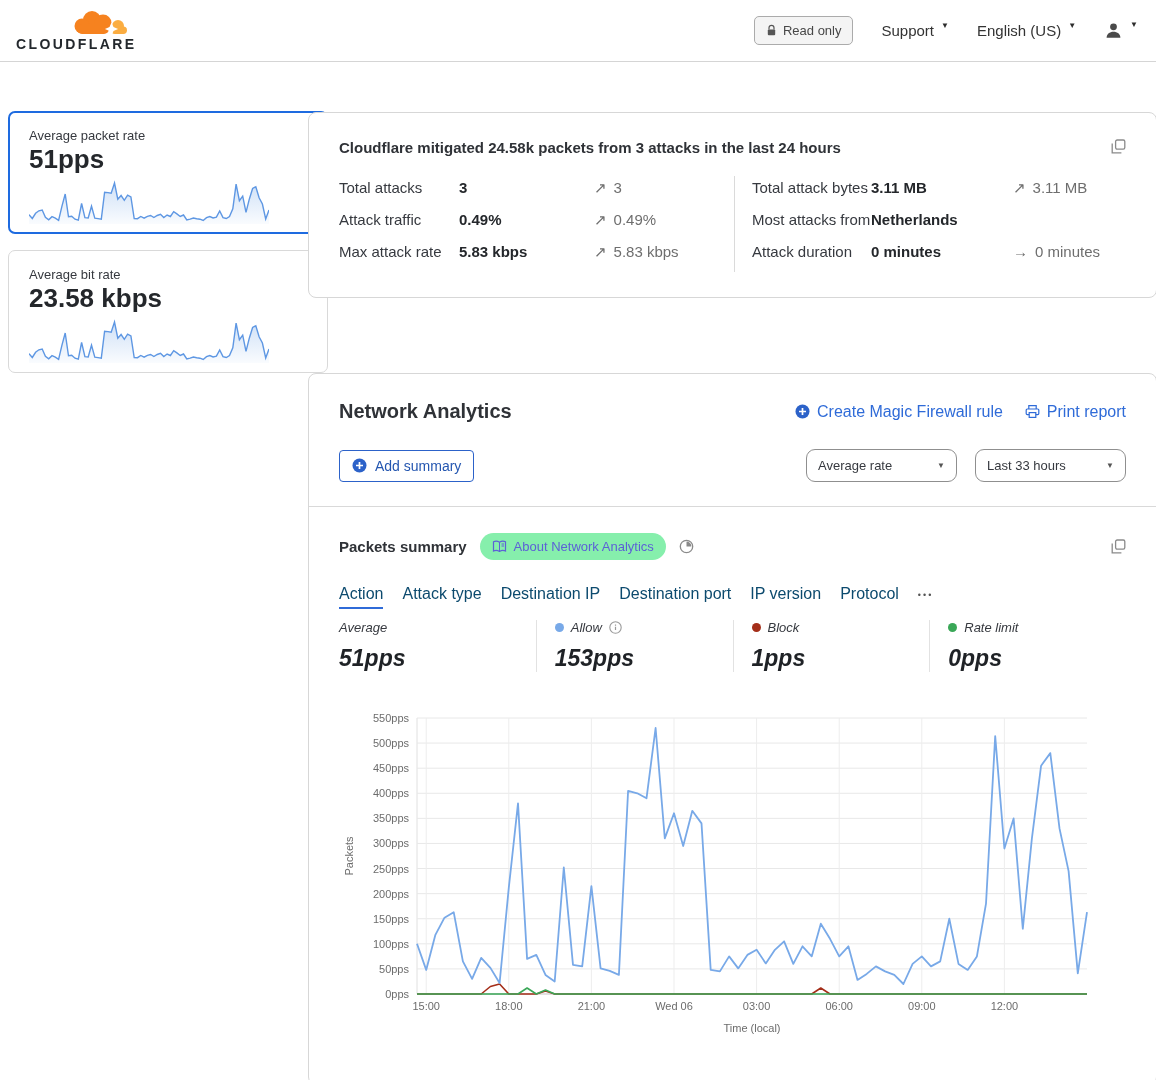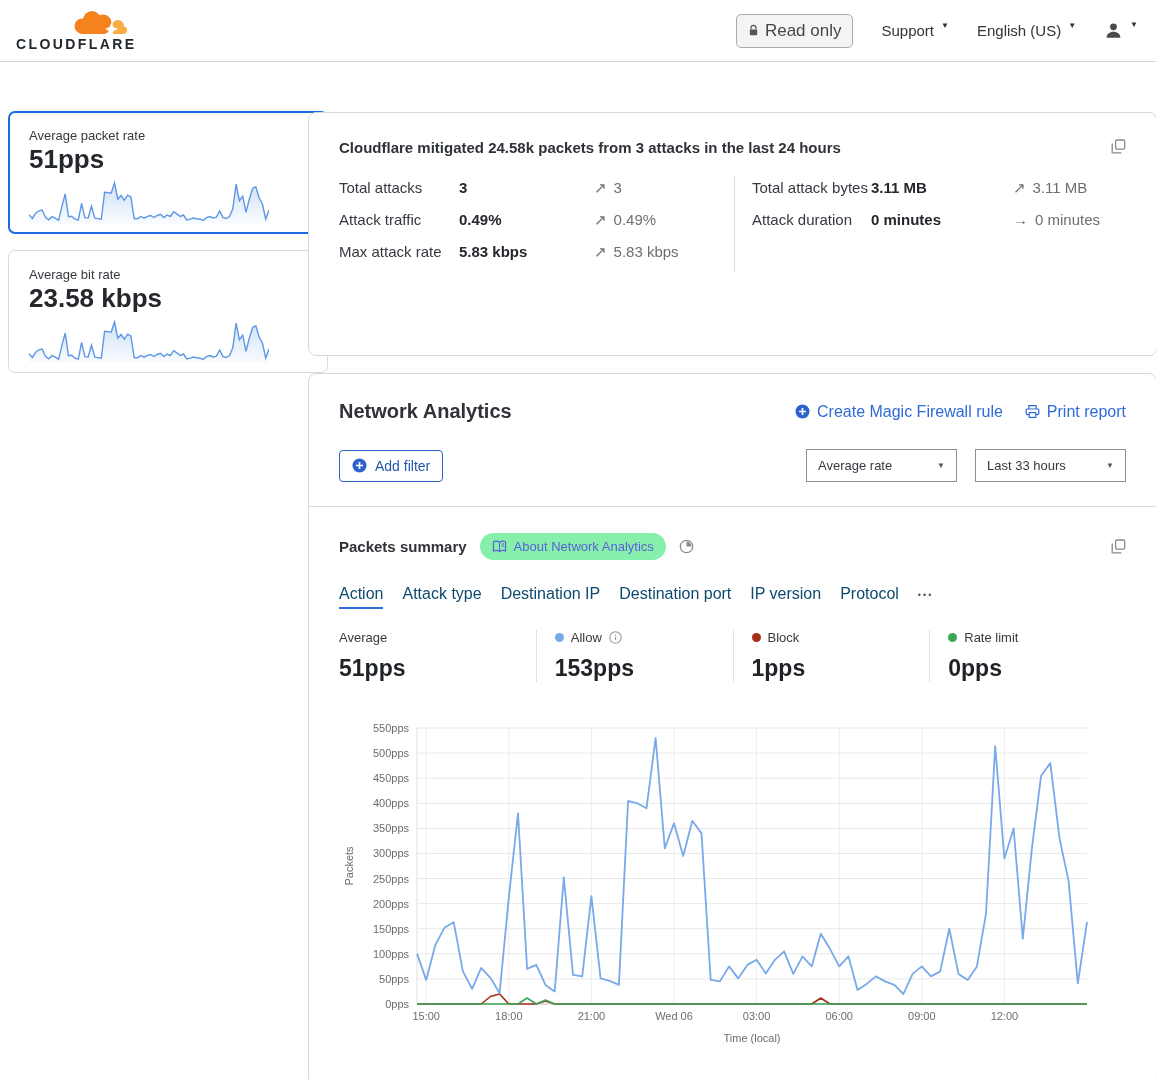--- a/index.html
+++ b/index.html
@@ -8,35 +8,35 @@
 
   
   .header { height:62px; border-bottom:1px solid #d5d5d5; display:flex; align-items:center;
     padding:0 18px 0 16px; background:#fff; }
   .logo { position:relative; width:112px; height:50px; }
   .logo svg { position:absolute; right:-4px; top:1px; }
   .logo .wordmark { position:absolute; left:0; bottom:4px; font-size:14px; font-weight:bold;
     letter-spacing:2.4px; color:#23282d; }
   .header-right { margin-left:auto; display:flex; align-items:center; gap:28px; }
   .readonly-badge { display:flex; align-items:center; gap:6px; background:#f4f4f4;
-    border:1px solid #ababab; border-radius:5px; padding:6px 11px; font-size:17px; color:#474747;margin-left:12px; }
+    border:1px solid #ababab; border-radius:5px; padding:6px 11px; font-size:13px; color:#474747;margin-left:12px; }
   .menu { display:flex; align-items:flex-start; gap:7px; font-size:15px; color:#333; cursor:pointer; }
   .caret { font-size:8px; color:#2d2d2d; line-height:1; }
 
   
   .abs { position:absolute; }
   .cards { left:8px; top:111px; width:320px; }
   .card { background:#fff; border:1px solid #d9d9d9; border-radius:7px; padding:16px 20px 12px;
     margin-bottom:16px; height:123px; cursor:pointer; }
   .card.active { border:2px solid #1e6be0; padding:15px 19px 11px; }
   .card .c-label { font-size:13px; color:#36393f; }
   .card .c-value { font-size:26px; font-weight:bold; color:#24272b; margin:1px 0 3px; }
 
   .panel { background:#fff; border:1px solid #d7d7d7; border-radius:8px; }
-  .panel-a { left:308px; top:112px; width:849px; height:244px; padding:26px 30px; }
+  .panel-a { left:308px; top:112px; width:849px; height:186px; padding:26px 30px; }
   .panel-b { left:308px; top:373px; width:849px; height:712px; }
 
   
   .pa-title-row { display:flex; align-items:flex-start; }
   .pa-title { font-size:15px; font-weight:bold; color:#2f3237; }
   .icon-btn { margin-left:auto; cursor:pointer; line-height:0; }
   .pa-grid { display:flex; margin-top:20px;gap:13px; }
   .pa-col-l { width:382px; }
   .pa-col-r { flex:1; border-left:1px solid #dadada; padding-left:17px; }
   .stat-row { display:flex; font-size:15px; line-height:23px; margin-bottom:9px; }
@@ -50,36 +50,36 @@
   
   .pb-sec1 { padding:26px 30px 24px; }
   .pb-title-row { display:flex; align-items:center; }
   .pb-title { font-size:20px; font-weight:600; color:#2f3237; }
   .pb-links { margin-left:auto; display:flex; gap:22px; }
   .link { display:flex; align-items:center; gap:7px; font-size:16px; color:#2f6bd8; cursor:pointer; }
   .filter-row { margin-top:26px; display:flex; align-items:center; }
   .btn-outline { display:flex; align-items:center; gap:8px; border:1px solid #2c62c9; border-radius:4px;
     padding:7px 12px; font-size:14px; color:#2456b0; background:#fff; cursor:pointer; }
   .selects { margin-left:auto; display:flex; gap:18px; }
-  .select { width:151px; border:1px solid #8f8f8f; border-radius:0; padding:8px 11px;
+  .select { width:151px; border:1px solid #8f8f8f; border-radius:9px; padding:8px 11px;
     font-size:13px; color:#36393f; display:flex; align-items:center; cursor:pointer; background:#fff; }
   .select .caret { margin-left:auto; color:#555; }
   .pb-divider { border-top:1px solid #d9d9d9; }
 
   
   .pb-sec2 { padding:26px 30px 0; }
   .ps-title-row { display:flex; align-items:center; gap:13px; }
   .ps-title { font-size:15px; font-weight:bold; color:#2f3237; }
   .badge-pill { display:flex; align-items:center; gap:7px; background:#86efac; color:#5c61d6;
     border-radius:14px; padding:6px 12px; font-size:13px; cursor:pointer; }
   .tabs { margin-top:25px; display:flex; gap:19px; align-items:flex-end; }
   .tab { font-size:16px; color:#0c4a6e; padding-bottom:4px; cursor:pointer; border-bottom:2px solid transparent; }
   .tab.active { border-bottom:2px solid #2f6bd8; }
   .tab-more { font-size:9px; letter-spacing:2px; color:#555; padding-bottom:9px; cursor:pointer; }
-  .leg-stats { margin-top:21px; display:flex; }
+  .leg-stats { margin-top:11px; display:flex;font-style:italic; }
   .leg-col { width:25%; padding-left:18px; }
   .leg-col:first-child { padding-left:0; }
   .leg-col + .leg-col { border-left:1px solid #e2e2e2; }
   .leg-head { display:flex; align-items:center; gap:7px; font-size:13px; color:#36393f; height:15px; }
   .dot { width:9px; height:9px; border-radius:50%; flex:none; }
   .leg-val { font-size:23px; font-weight:600; color:#1f2226; margin-top:10px; }
   .chart-wrap { margin-top:40px; }
   svg text.tick { font-size:11px; fill:#6c6c6c; }
 </style>
 </head>
@@ -199,20 +199,28 @@
     <div class="pa-col-r">
       <div class="stat-row">
         <span class="lbl">Total attack bytes</span>
         <span class="val">3.11 MB</span>
         <span class="chg">
             <span class="arr">↗</span>
             <span>3.11 MB</span>
           </span>
       </div>
       <div class="stat-row">
+        <span class="lbl">Most attacks from</span>
+        <span class="val">Netherlands</span>
+        <span class="chg">
+            <span class="arr"></span>
+            <span></span>
+          </span>
+      </div>
+      <div class="stat-row">
         <span class="lbl">Attack duration</span>
         <span class="val">0 minutes</span>
         <span class="chg">
             <span class="arr">→</span>
             <span>0 minutes</span>
           </span>
       </div>
     </div>
   </div>
 </div>
@@ -238,21 +246,21 @@
           <span>Print report</span>
         </div>
       </div>
     </div>
     <div class="filter-row">
       <button class="btn-outline">
         <svg width="15" height="15" viewBox="0 0 15 15">
           <circle cx="7.5" cy="7.5" r="7" fill="#2c62c9"></circle>
           <path d="M7.5 4v7M4 7.5h7" stroke="#fff" stroke-width="1.7"></path>
         </svg>
-        <span>Add filter</span>
+        <span>Add summary</span>
       </button>
       <div class="selects">
         <div class="select">
           <span>Average rate</span>
           <span class="caret">▼</span>
         </div>
         <div class="select">
           <span>Last 33 hours</span>
           <span class="caret">▼</span>
         </div>

